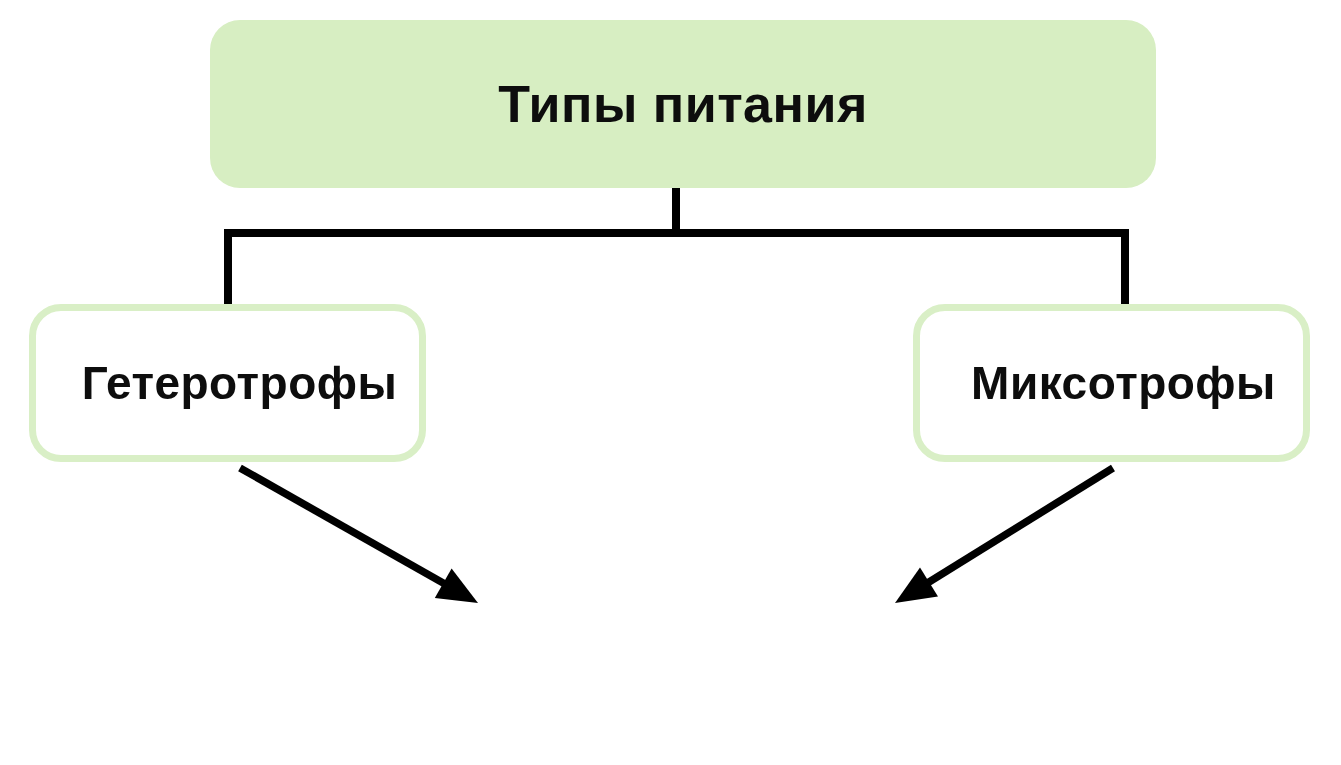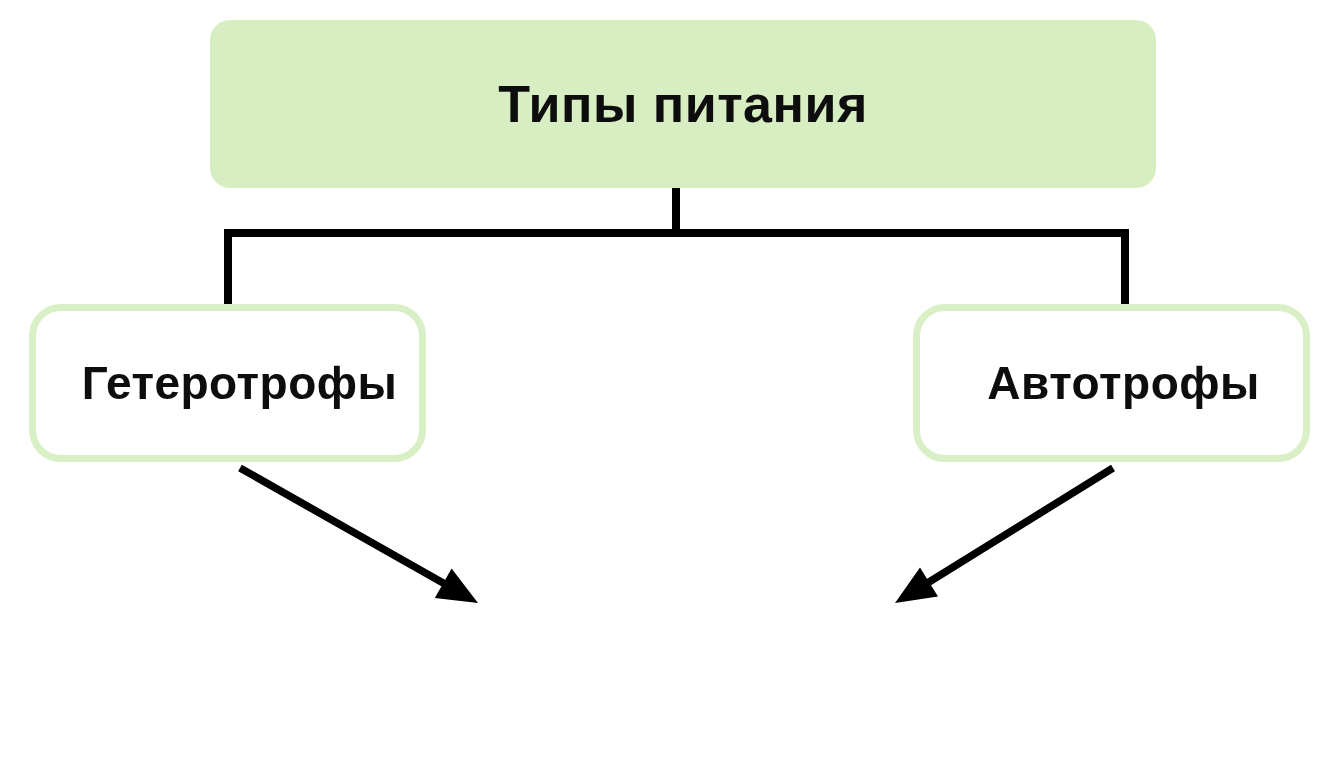--- a/index.html
+++ b/index.html
@@ -40,21 +40,21 @@
     display: flex;
     align-items: center;
     justify-content: center;
     text-align: center;
     color: var(--text-black);
     font-weight: 600;
     letter-spacing: 0.5px;
   }
   .node--filled {
     background: var(--node-fill-green);
-    border-radius: 20px;
+    border-radius: 30px;
     font-size: 52px;
   }
   .node--outlined {
     background: #ffffff;
     border: 7px solid var(--node-border-green);
     border-radius: 32px;
     font-size: 46px;
     padding-left: 24px;
   }
   .node-root        { left: 210px; top: 20px;  width: 946px; height: 168px; }
@@ -84,17 +84,17 @@
 
   <div class="node node--filled node-root">
     <span>Типы питания</span>
   </div>
 
   <div class="node node--outlined node-heterotrophs">
     <span>Гетеротрофы</span>
   </div>
 
   <div class="node node--outlined node-autotrophs">
-    <span>Автотрофы</span>
+    <span>Миксотрофы</span>
   </div>
 
 
 </div>
 
 </body></html>

